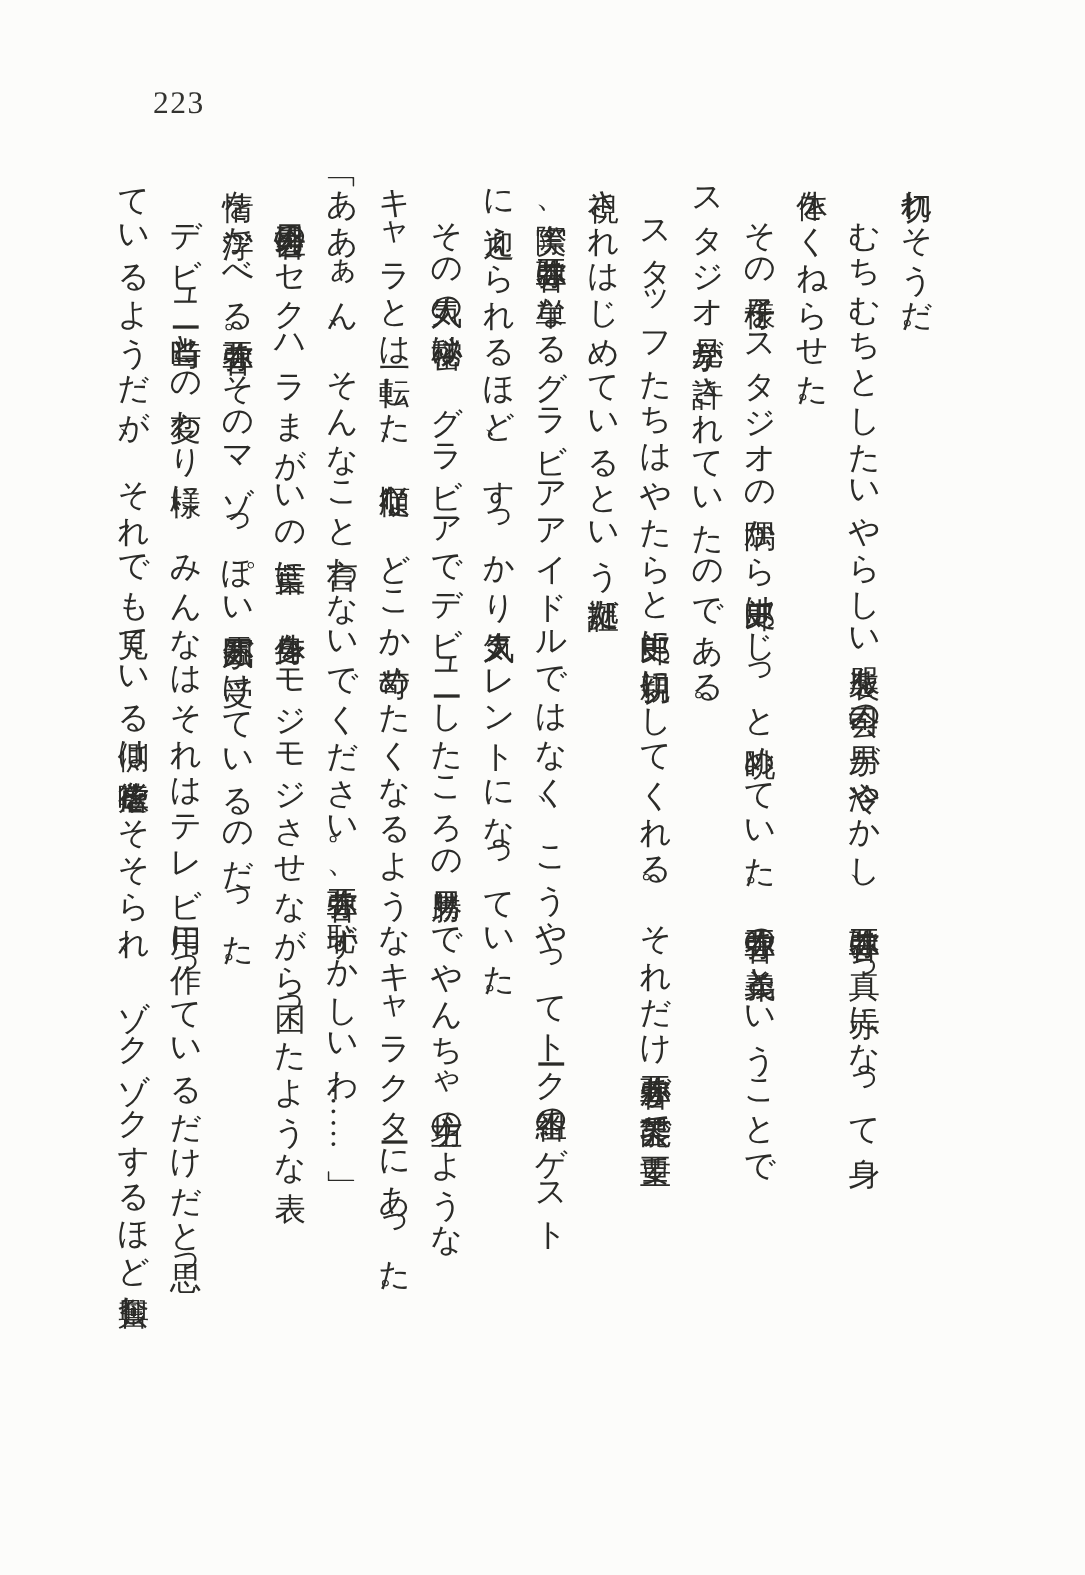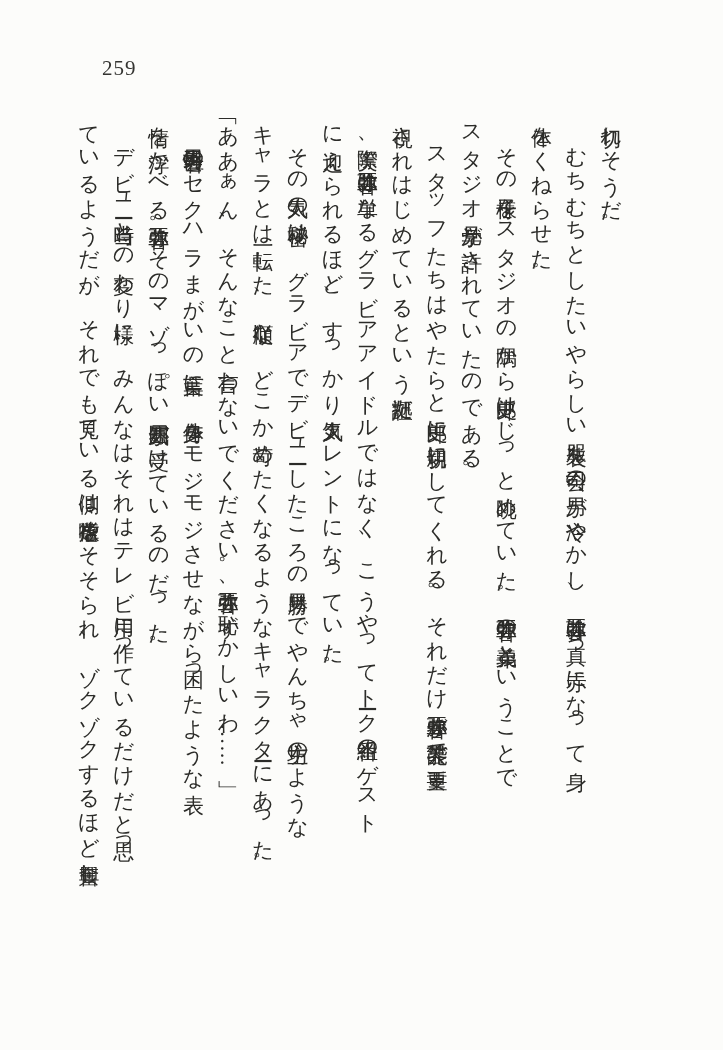--- a/index.html
+++ b/index.html
@@ -40,21 +40,21 @@
   .text-block .line {
     line-height: 34.8px;
     height: 836px;
     white-space: pre;
   }
 </style>
 </head>
 <body>
 
 <div class="page">
-  <div class="page-number">259</div>
+  <div class="page-number">223</div>
   <div class="text-block">
       <div class="line">切れそうだ。</div>
       <div class="line">　むちむちとしたいやらしい服装を司会の男が冷やかし、亜弥香は真っ赤になって身</div>
       <div class="line">体をくねらせた。</div>
       <div class="line">　その様子をスタジオの隅から史郎はじっと眺めていた。亜弥香の義弟ということで</div>
       <div class="line">スタジオ見学が許されていたのである。</div>
       <div class="line">　スタッフたちはやたらと史郎に親切にしてくれる。それだけ亜弥香が芸能界で重要</div>
       <div class="line">視されはじめているという証拠だ。</div>
       <div class="line">　実際、亜弥香は単なるグラビアアイドルではなく、こうやってトーク番組のゲスト</div>
       <div class="line">に迎えられるほど、すっかり人気タレントになっていた。</div>

